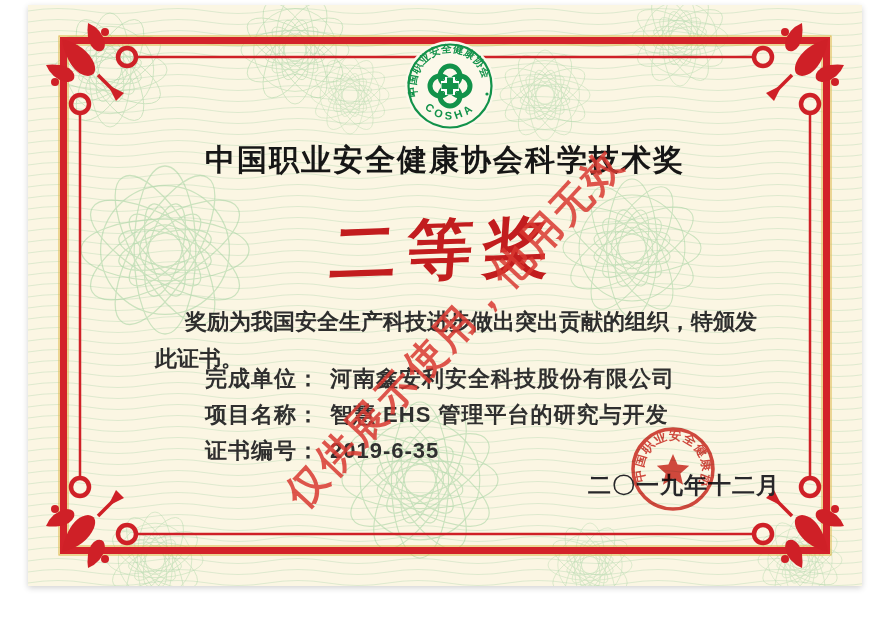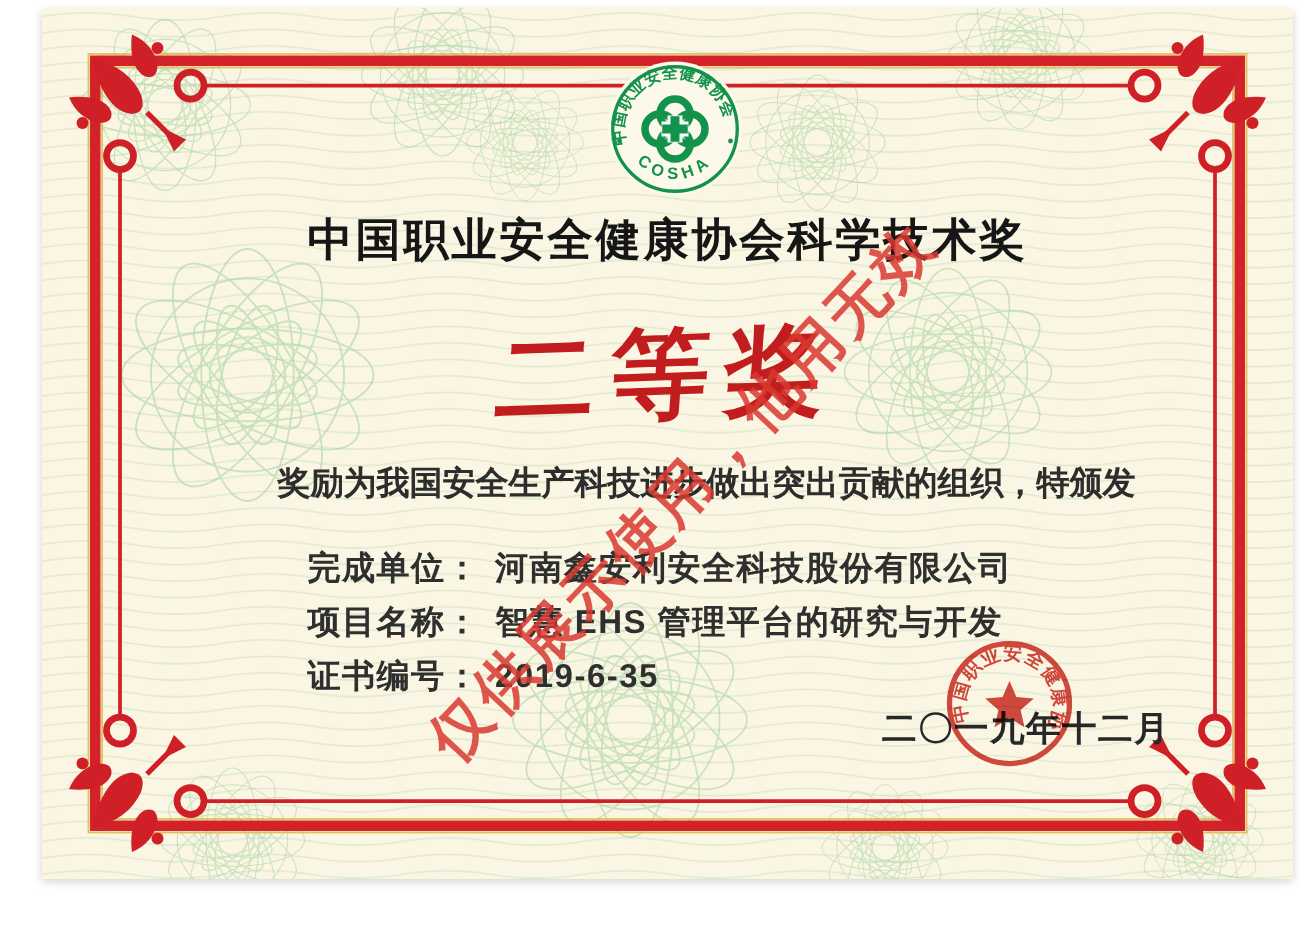--- a/index.html
+++ b/index.html
@@ -161,20 +161,21 @@
       </g>
     </g>
   </svg>
 
 
   <div class="title">中国职业安全健康协会科学技术奖</div>
 
   <div class="award">二等奖</div>
 
   <div class="body-text"><span class="indent"></span><span>奖励为我国安全生产科技进步做出突出贡献的组织，特颁发</span><br>
+    <span>此证书。</span>
   </div>
 
   <div class="fields">
     <div class="field-row">
       <span class="label">完成单位：</span><span class="value">河南鑫安利安全科技股份有限公司</span>
     </div>
     <div class="field-row">
       <span class="label">项目名称：</span><span class="value">智慧 EHS 管理平台的研究与开发</span>
     </div>
     <div class="field-row">

